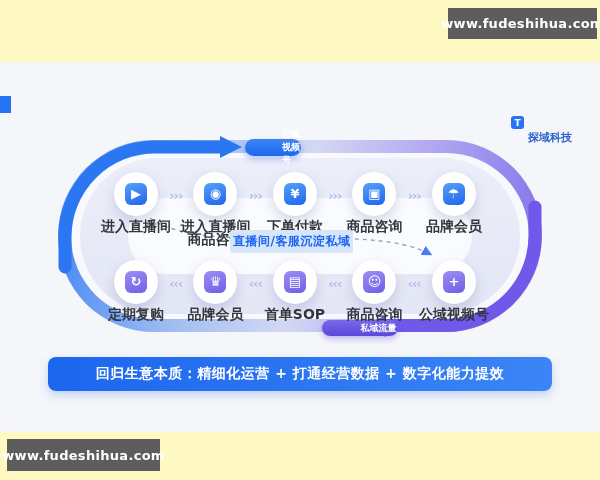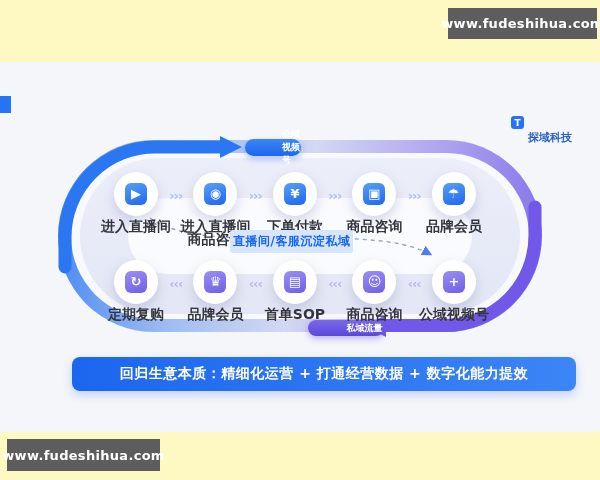--- a/index.html
+++ b/index.html
@@ -35,21 +35,21 @@
   .track-center { position:absolute; left:48px; top:40px; right:48px; bottom:40px;
                   background:#fafbfe; border-radius:40px; }
 
   svg.overlay { position:absolute; left:0; top:0; width:600px; height:370px; pointer-events:none; }
 
   
   .pill { position:absolute; color:#fff; font-weight:bold; display:flex; align-items:center;
           justify-content:center; border-radius:10px;padding-left:37px; }
   .pill-public { left:245px; top:77px; width:56px; height:17px; font-size:9px;
                  background:linear-gradient(180deg,#3b86f6,#1f66ee); box-shadow:0 3px 6px rgba(40,100,240,.35); }
-  .pill-private { left:308px; top:258px; width:76px; height:16px; font-size:9px;
+  .pill-private { left:322px; top:258px; width:76px; height:16px; font-size:9px;
                   background:linear-gradient(180deg,#7a68ec,#5a48d8); box-shadow:0 3px 6px rgba(90,70,220,.35); }
 
   
   .bridge { position:absolute; left:230px; top:168px; padding:3px 3px; background:#d7e5fa;
             color:#1a66f0; font-size:12px; font-weight:bold; border-radius:3px; letter-spacing:.5px; }
 
   
   .row { position:absolute; left:106px; width:378px; display:flex; justify-content:space-between; align-items:flex-start; }
   .row-top { top:110px; }
   .row-bottom { top:198px; }
@@ -62,21 +62,21 @@
   .glyph-purple { background:linear-gradient(160deg,#9b8ff4,#6f5fe6); }
   .node-label { margin-top:4px; font-size:14px; font-weight:bold; color:#33363d; white-space:nowrap; line-height:13px; }
   .chev { margin-top:16px; font-size:13px; font-weight:bold; letter-spacing:-1px; }
   .chev-f { color:#a9c2f1; }
   .chev-b { color:#bcb5f0; }
 
   
   .banner { position:absolute; left:48px; top:295px; width:504px; height:34px; border-radius:8px;
             background:linear-gradient(90deg,#1b66ee,#3c85f6); display:flex; align-items:center;
             justify-content:center; color:#fff; font-size:14px; font-weight:bold; letter-spacing:.5px;
-            box-shadow:0 4px 10px rgba(40,100,240,.25);margin-left:24px; }
+            box-shadow:0 4px 10px rgba(40,100,240,.25); }
 </style>
 </head>
 <body>
 
 <div class="page">
 
   <div class="wm wm-top">www.fudeshihua.com</div>
 
   <div class="card">
 

